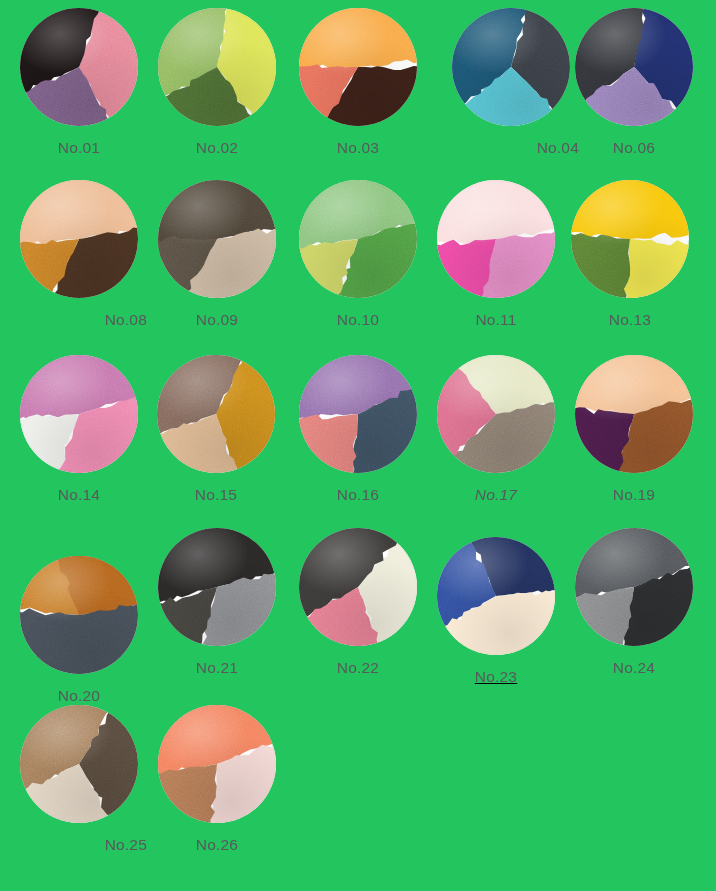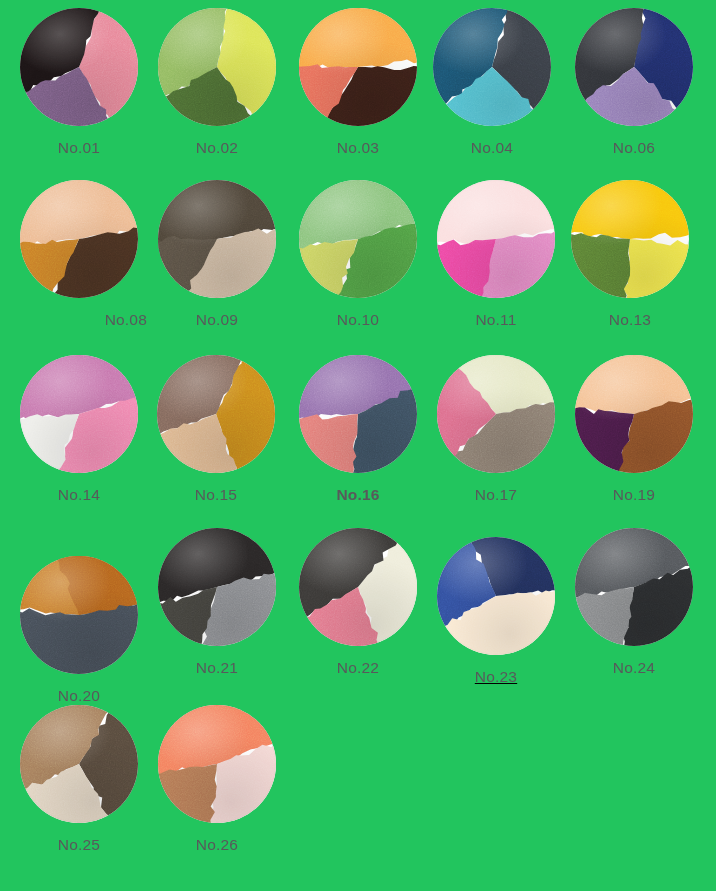--- a/index.html
+++ b/index.html
@@ -137,21 +137,21 @@
               <feColorMatrix type="saturate" values="0"></feColorMatrix>
             </filter>
           </defs>
           <rect width="118" height="118" filter="url(#grain2)"></rect>
         </svg>
         <div class="gloss"></div>
         <div class="rim"></div>
       </div>
       <div class="swatch-label" style="color: rgb(88, 89, 91);">No.03</div>
     </div>
-    <div class="swatch-cell" style="left: 424px; top: 8px;">
+    <div class="swatch-cell" style="left: 443px; top: 8px; text-align: right;">
       <div class="swatch-disc">
         <svg viewBox="0 0 118 118" width="118" height="118" class="seg">
           <path d="M 59.00,59.00 L 60.72,51.88 L 62.93,46.67 L 64.44,40.33 L 65.22,33.81 L 70.86,26.93 L 70.29,17.15 L 73.20,12.07 L 72.28,4.24 L 76.23,-1.60 L 75.56,-2.82 L 81.94,-0.75 L 88.06,1.98 L 93.86,5.33 L 99.28,9.26 L 104.25,13.75 L 108.74,18.72 L 112.67,24.14 L 116.02,29.94 L 118.75,36.06 L 120.82,42.44 L 122.21,48.99 L 122.91,55.65 L 122.91,62.35 L 122.21,69.01 L 120.82,75.56 L 118.75,81.94 L 116.02,88.06 L 112.67,93.86 L 108.74,99.28 L 104.25,104.25 L 102.91,104.18 L 98.11,97.95 L 92.71,93.53 L 89.02,89.83 L 84.01,83.31 L 79.99,80.34 L 74.11,73.59 L 69.47,69.59 L 63.87,63.47 L 59.00,59.00 Z" fill="#3c4149"></path>
           <path d="M 59.00,59.00 L 53.30,64.02 L 47.99,68.81 L 42.99,73.61 L 35.94,78.91 L 29.28,81.41 L 29.36,86.67 L 18.93,88.45 L 15.19,93.25 L 10.20,98.85 L 9.97,100.14 L 5.92,94.75 L 2.45,88.96 L -0.39,82.85 L -2.57,76.46 L -4.07,69.88 L -4.86,63.19 L -4.95,56.44 L -4.32,49.72 L -3.00,43.11 L -0.98,36.67 L 1.70,30.48 L 5.02,24.61 L 8.94,19.12 L 13.42,14.08 L 18.40,9.53 L 23.83,5.53 L 29.65,2.12 L 35.80,-0.65 L 42.21,-2.76 L 48.80,-4.18 L 55.51,-4.90 L 62.26,-4.92 L 68.97,-4.22 L 75.56,-2.82 L 74.56,-2.05 L 74.07,4.85 L 68.82,11.87 L 71.43,16.68 L 69.12,24.07 L 64.80,30.73 L 64.36,39.14 L 62.60,44.86 L 60.60,52.59 L 59.00,59.00 Z" fill="#1c5472"></path>
           <path d="M 59.00,59.00 L 64.58,64.23 L 69.86,69.30 L 74.96,74.04 L 79.88,79.11 L 84.16,83.67 L 88.61,89.20 L 95.26,90.94 L 97.79,100.26 L 104.12,102.97 L 104.25,104.25 L 99.33,108.69 L 93.97,112.60 L 88.24,115.93 L 82.20,118.65 L 75.90,120.73 L 69.43,122.15 L 62.84,122.88 L 56.21,122.94 L 49.61,122.31 L 43.11,121.00 L 36.78,119.02 L 30.69,116.40 L 24.91,113.16 L 19.49,109.35 L 14.49,104.99 L 9.97,100.14 L 10.81,99.58 L 15.35,94.39 L 21.25,89.25 L 28.77,85.31 L 32.64,79.86 L 38.17,77.71 L 42.66,70.98 L 49.55,67.90 L 53.32,63.39 L 59.00,59.00 Z" fill="#56c4d4"></path>
         </svg>
         <svg viewBox="0 0 118 118" width="118" height="118" class="grain">
           <defs>
             <filter id="grain3">
               <feTurbulence type="fractalNoise" baseFrequency="0.85" numOctaves="3" seed="54"></feTurbulence>
@@ -326,21 +326,21 @@
               <feColorMatrix type="saturate" values="0"></feColorMatrix>
             </filter>
           </defs>
           <rect width="118" height="118" filter="url(#grain11)"></rect>
         </svg>
         <div class="gloss"></div>
         <div class="rim"></div>
       </div>
       <div class="swatch-label" style="color: rgb(88, 89, 91);">No.15</div>
     </div>
-    <div class="swatch-cell" style="left: 290px; top: 355px; font-weight: bold;">
+    <div class="swatch-cell" style="left: 290px; top: 355px;">
       <div class="swatch-disc">
         <svg viewBox="0 0 118 118" width="118" height="118" class="seg">
           <path d="M 59.00,59.00 L 52.17,59.32 L 44.59,60.24 L 37.52,59.11 L 32.26,60.25 L 21.90,59.07 L 15.58,63.63 L 8.82,63.93 L 3.12,62.38 L -3.73,64.87 L -4.76,64.58 L -4.99,57.97 L -4.54,51.36 L -3.42,44.85 L -1.62,38.48 L 0.82,32.33 L 3.89,26.46 L 7.54,20.95 L 11.74,15.84 L 16.45,11.19 L 21.62,7.05 L 27.18,3.47 L 33.08,0.48 L 39.26,-1.88 L 45.65,-3.59 L 52.19,-4.64 L 58.79,-5.00 L 65.40,-4.68 L 71.94,-3.68 L 78.34,-2.01 L 84.54,0.32 L 90.46,3.27 L 96.05,6.81 L 101.24,10.92 L 105.98,15.53 L 110.21,20.62 L 113.90,26.11 L 117.00,31.95 L 116.36,32.94 L 110.06,37.86 L 103.84,38.24 L 99.86,43.89 L 92.43,45.75 L 85.86,48.83 L 77.00,49.01 L 73.11,52.90 L 65.13,56.14 L 59.00,59.00 Z" fill="#9470ad"></path>
           <path d="M 59.00,59.00 L 65.74,55.94 L 70.82,53.20 L 75.83,49.90 L 82.16,48.17 L 90.47,43.15 L 98.80,42.78 L 101.12,36.09 L 109.03,35.37 L 116.49,33.23 L 117.00,31.95 L 119.51,38.16 L 121.36,44.60 L 122.52,51.20 L 122.99,57.88 L 122.76,64.58 L 121.82,71.21 L 120.20,77.71 L 117.91,84.01 L 114.98,90.03 L 111.43,95.71 L 107.30,100.99 L 102.65,105.81 L 97.52,110.11 L 91.96,113.86 L 86.05,117.00 L 79.84,119.51 L 73.40,121.36 L 66.80,122.52 L 60.12,122.99 L 53.42,122.76 L 52.72,121.69 L 55.40,114.07 L 52.69,106.57 L 55.02,100.55 L 53.84,95.93 L 56.25,85.36 L 57.91,81.99 L 58.20,72.81 L 58.47,66.72 L 59.00,59.00 Z" fill="#3f5263"></path>
           <path d="M 59.00,59.00 L 58.17,66.15 L 58.43,74.28 L 58.29,78.94 L 54.77,87.24 L 53.85,92.89 L 57.43,101.55 L 54.08,106.87 L 54.91,114.53 L 52.82,121.70 L 53.42,122.76 L 46.62,121.79 L 39.96,120.10 L 33.52,117.71 L 27.37,114.64 L 21.59,110.93 L 16.24,106.62 L 11.38,101.76 L 7.07,96.41 L 3.36,90.63 L 0.29,84.48 L -2.10,78.04 L -3.79,71.38 L -4.76,64.58 L -3.74,64.73 L 3.77,62.96 L 10.88,61.26 L 18.08,59.18 L 23.40,64.40 L 29.08,63.99 L 38.62,61.30 L 45.48,60.80 L 52.81,59.44 L 59.00,59.00 Z" fill="#e4807b"></path>
         </svg>
         <svg viewBox="0 0 118 118" width="118" height="118" class="grain">
           <defs>
             <filter id="grain12">
               <feTurbulence type="fractalNoise" baseFrequency="0.85" numOctaves="3" seed="207"></feTurbulence>
@@ -366,21 +366,21 @@
             <filter id="grain13">
               <feTurbulence type="fractalNoise" baseFrequency="0.85" numOctaves="3" seed="224"></feTurbulence>
               <feColorMatrix type="saturate" values="0"></feColorMatrix>
             </filter>
           </defs>
           <rect width="118" height="118" filter="url(#grain13)"></rect>
         </svg>
         <div class="gloss"></div>
         <div class="rim"></div>
       </div>
-      <div class="swatch-label" style="color: rgb(88, 89, 91);">No.17</div>
+      <div class="swatch-label" style="color: rgb(88, 89, 91); font-style: italic;">No.17</div>
     </div>
     <div class="swatch-cell" style="left: 566px; top: 355px;">
       <div class="swatch-disc">
         <svg viewBox="0 0 118 118" width="118" height="118" class="seg">
           <path d="M 59.00,59.00 L 51.55,58.23 L 44.62,57.65 L 36.88,55.34 L 31.08,56.22 L 24.55,58.18 L 16.93,54.71 L 10.45,52.78 L 2.85,53.04 L -3.78,53.69 L -4.76,53.42 L -3.84,46.87 L -2.25,40.45 L -0.01,34.22 L 2.86,28.26 L 6.34,22.63 L 10.37,17.39 L 14.93,12.59 L 19.96,8.29 L 25.40,4.53 L 31.20,1.35 L 37.31,-1.21 L 43.64,-3.13 L 50.13,-4.38 L 56.73,-4.96 L 63.34,-4.85 L 69.91,-4.06 L 76.36,-2.60 L 82.63,-0.48 L 88.64,2.28 L 94.34,5.64 L 99.66,9.58 L 104.55,14.04 L 108.94,18.98 L 112.81,24.35 L 116.10,30.09 L 118.78,36.14 L 120.82,42.44 L 119.93,43.00 L 113.78,44.02 L 107.52,46.82 L 99.74,49.83 L 90.53,49.53 L 86.80,52.93 L 77.70,55.37 L 72.06,54.90 L 65.63,57.50 L 59.00,59.00 Z" fill="#f5c193"></path>
           <path d="M 59.00,59.00 L 65.12,57.09 L 73.44,55.09 L 77.05,52.91 L 87.07,50.25 L 93.71,46.23 L 100.31,46.91 L 105.99,47.95 L 112.61,45.54 L 120.03,43.39 L 120.82,42.44 L 122.21,48.99 L 122.91,55.65 L 122.91,62.35 L 122.21,69.01 L 120.82,75.56 L 118.75,81.94 L 116.02,88.06 L 112.67,93.86 L 108.74,99.28 L 104.25,104.25 L 99.28,108.74 L 93.86,112.67 L 88.06,116.02 L 81.94,118.75 L 75.56,120.82 L 69.01,122.21 L 62.35,122.91 L 55.65,122.91 L 48.99,122.21 L 42.44,120.82 L 43.25,120.00 L 43.43,112.70 L 47.07,105.07 L 46.93,97.40 L 48.58,90.43 L 54.45,85.69 L 53.28,81.36 L 54.90,72.78 L 57.34,66.03 L 59.00,59.00 Z" fill="#92542b"></path>
           <path d="M 59.00,59.00 L 57.29,66.48 L 54.18,73.20 L 53.32,80.17 L 54.39,85.41 L 48.79,92.08 L 46.65,97.30 L 48.41,106.63 L 44.52,113.92 L 42.41,119.78 L 42.44,120.82 L 35.90,118.69 L 29.64,115.87 L 23.71,112.39 L 18.19,108.30 L 13.14,103.64 L 8.62,98.47 L 4.68,92.84 L 1.36,86.82 L -1.29,80.49 L -3.24,73.90 L -4.48,67.14 L -4.99,60.29 L -4.76,53.42 L -3.82,54.26 L 4.22,52.26 L 9.88,52.50 L 18.85,58.90 L 23.31,54.34 L 29.95,55.94 L 36.67,56.35 L 45.27,57.75 L 52.11,58.25 L 59.00,59.00 Z" fill="#4c1d4a"></path>
         </svg>
         <svg viewBox="0 0 118 118" width="118" height="118" class="grain">
           <defs>
@@ -513,21 +513,21 @@
             <filter id="grain20">
               <feTurbulence type="fractalNoise" baseFrequency="0.85" numOctaves="3" seed="343"></feTurbulence>
               <feColorMatrix type="saturate" values="0"></feColorMatrix>
             </filter>
           </defs>
           <rect width="118" height="118" filter="url(#grain20)"></rect>
         </svg>
         <div class="gloss"></div>
         <div class="rim"></div>
       </div>
-      <div class="swatch-label" style="color: rgb(88, 89, 91);">No.25</div>
+      <div class="swatch-label" style="color: rgb(88, 89, 91); text-align: right;">No.25</div>
     </div>
     <div class="swatch-cell" style="left: 149px; top: 705px;">
       <div class="swatch-disc">
         <svg viewBox="0 0 118 118" width="118" height="118" class="seg">
           <path d="M 59.00,59.00 L 52.73,60.00 L 46.53,61.77 L 40.20,62.87 L 32.34,66.18 L 24.08,62.37 L 16.03,68.35 L 11.66,69.98 L 4.34,69.26 L -3.13,69.46 L -4.03,70.11 L -4.85,63.38 L -4.96,56.61 L -4.34,49.86 L -3.02,43.21 L -1.00,36.74 L 1.69,30.51 L 5.02,24.61 L 8.96,19.10 L 13.46,14.03 L 18.48,9.46 L 23.94,5.46 L 29.80,2.05 L 35.99,-0.72 L 42.44,-2.82 L 49.07,-4.22 L 55.81,-4.92 L 62.59,-4.90 L 69.33,-4.16 L 75.95,-2.71 L 82.38,-0.58 L 88.55,2.23 L 94.39,5.68 L 99.83,9.72 L 104.82,14.31 L 109.28,19.41 L 113.19,24.95 L 116.49,30.87 L 119.14,37.11 L 118.32,37.77 L 111.01,40.12 L 106.41,41.40 L 100.13,43.09 L 93.03,44.36 L 84.36,48.33 L 78.26,53.02 L 71.08,55.28 L 65.60,56.91 L 59.00,59.00 Z" fill="#f4815f"></path>
           <path d="M 59.00,59.00 L 65.66,56.24 L 72.86,53.79 L 78.04,50.34 L 83.15,50.52 L 91.02,50.07 L 97.32,44.20 L 104.47,39.71 L 113.15,41.97 L 118.55,38.43 L 119.14,37.11 L 121.11,43.57 L 122.39,50.21 L 122.97,56.94 L 122.83,63.70 L 121.98,70.40 L 120.42,76.98 L 118.18,83.36 L 115.29,89.46 L 111.76,95.23 L 107.65,100.59 L 102.99,105.48 L 97.84,109.86 L 92.26,113.68 L 86.31,116.88 L 80.06,119.44 L 73.57,121.32 L 66.92,122.51 L 60.18,122.99 L 53.42,122.76 L 53.35,121.75 L 52.17,114.46 L 54.36,106.59 L 55.51,102.56 L 53.37,91.80 L 53.80,87.61 L 58.88,80.13 L 58.46,72.06 L 58.53,66.14 L 59.00,59.00 Z" fill="#f4d8d4"></path>
           <path d="M 59.00,59.00 L 58.41,65.73 L 56.68,74.43 L 58.69,81.30 L 57.89,87.09 L 57.85,92.30 L 52.70,101.40 L 56.86,106.89 L 52.38,115.05 L 53.50,121.76 L 53.42,122.76 L 47.04,121.87 L 40.78,120.35 L 34.71,118.21 L 28.88,115.47 L 23.35,112.15 L 18.19,108.30 L 13.44,103.95 L 9.15,99.14 L 5.37,93.93 L 2.13,88.36 L -0.53,82.50 L -2.59,76.39 L -4.03,70.11 L -2.98,70.30 L 3.45,67.97 L 11.36,64.57 L 17.78,65.73 L 25.85,63.68 L 31.42,61.97 L 38.40,61.47 L 45.00,61.94 L 52.18,60.25 L 59.00,59.00 Z" fill="#b57a56"></path>
         </svg>
         <svg viewBox="0 0 118 118" width="118" height="118" class="grain">
           <defs>

